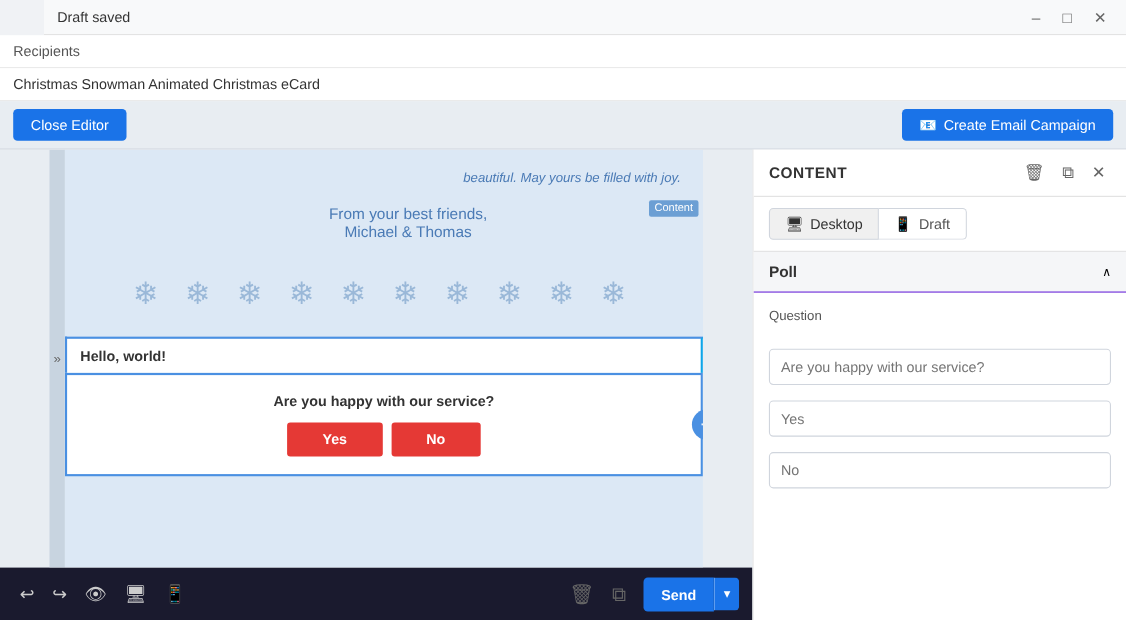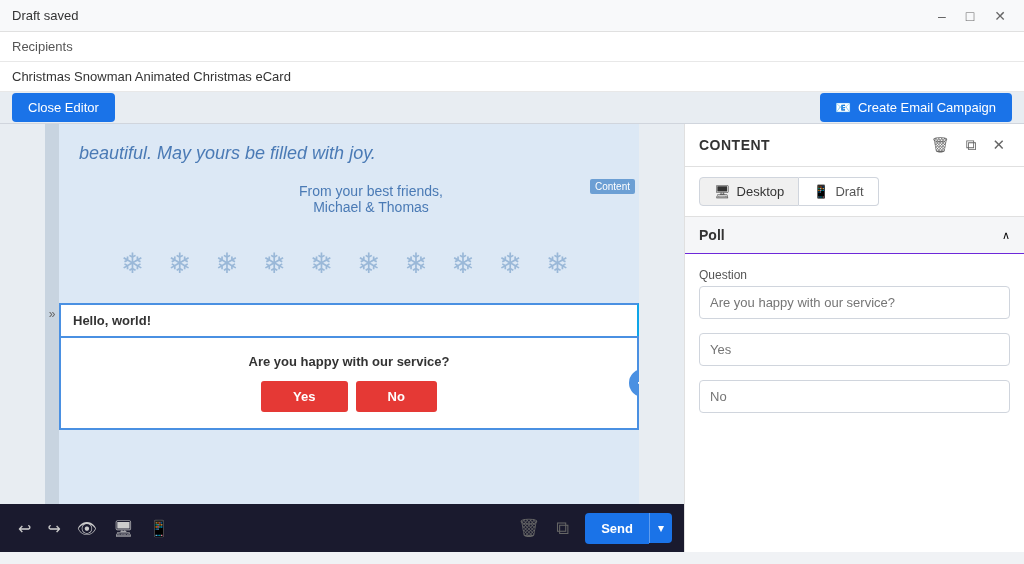--- a/index.html
+++ b/index.html
@@ -7,20 +7,21 @@
 
     
     .title-bar {
       background: #f8f9fa;
       border-bottom: 1px solid #e0e0e0;
       padding: 6px 12px;
       display: flex;
       justify-content: space-between;
       align-items: center;
       height: 32px;
+      margin-left: 40px;
     }
     .title-bar-text { font-size: 13px; color: #333; }
     .title-bar-controls { display: flex; gap: 8px; }
     .title-bar-btn { background: none; border: none; cursor: pointer; font-size: 14px; color: #666; padding: 2px 6px; }
 
     
     .recipients-row {
       background: #fff;
       padding: 6px 12px;
       font-size: 13px;
@@ -43,21 +44,21 @@
       align-items: center;
     }
 
     
     .editor-toolbar {
       background: #e8edf2;
       padding: 8px 12px;
       display: flex;
       justify-content: space-between;
       align-items: center;
-      height: 32px;
+      height: 44px;
       border-bottom: 1px solid #d0d5dd;
     }
     .close-editor-btn {
       background: #1a73e8;
       color: #fff;
       border: none;
       border-radius: 4px;
       padding: 7px 16px;
       font-size: 13px;
       cursor: pointer;
@@ -106,23 +107,23 @@
       background: #dce8f5;
       width: 580px;
       height: 100%;
       overflow: hidden;
       position: relative;
     }
 
     .email-text-area {
       background: #dce8f5;
       padding: 16px 20px 8px;
-      text-align: left;
+      text-align: right;
       color: #4a7ab5;
-      font-size: 18px;
+      font-size: 12px;
       line-height: 1.5;
       font-style: italic;
     }
 
     .email-from {
       background: #dce8f5;
       text-align: center;
       color: #4a7ab5;
       font-size: 14px;
       padding: 8px;
@@ -353,21 +354,21 @@
       color: #333;
     }
 
     .poll-fields {
       padding: 14px;
     }
 
     .field-label {
       font-size: 12px;
       color: #555;
-      margin-bottom: 4px;
+      margin-bottom: 23px;
       font-weight: 500;
     }
 
     .field-input {
       width: 100%;
       border: 1px solid #d0d5dd;
       border-radius: 4px;
       padding: 8px 10px;
       font-size: 13px;
       color: #333;

